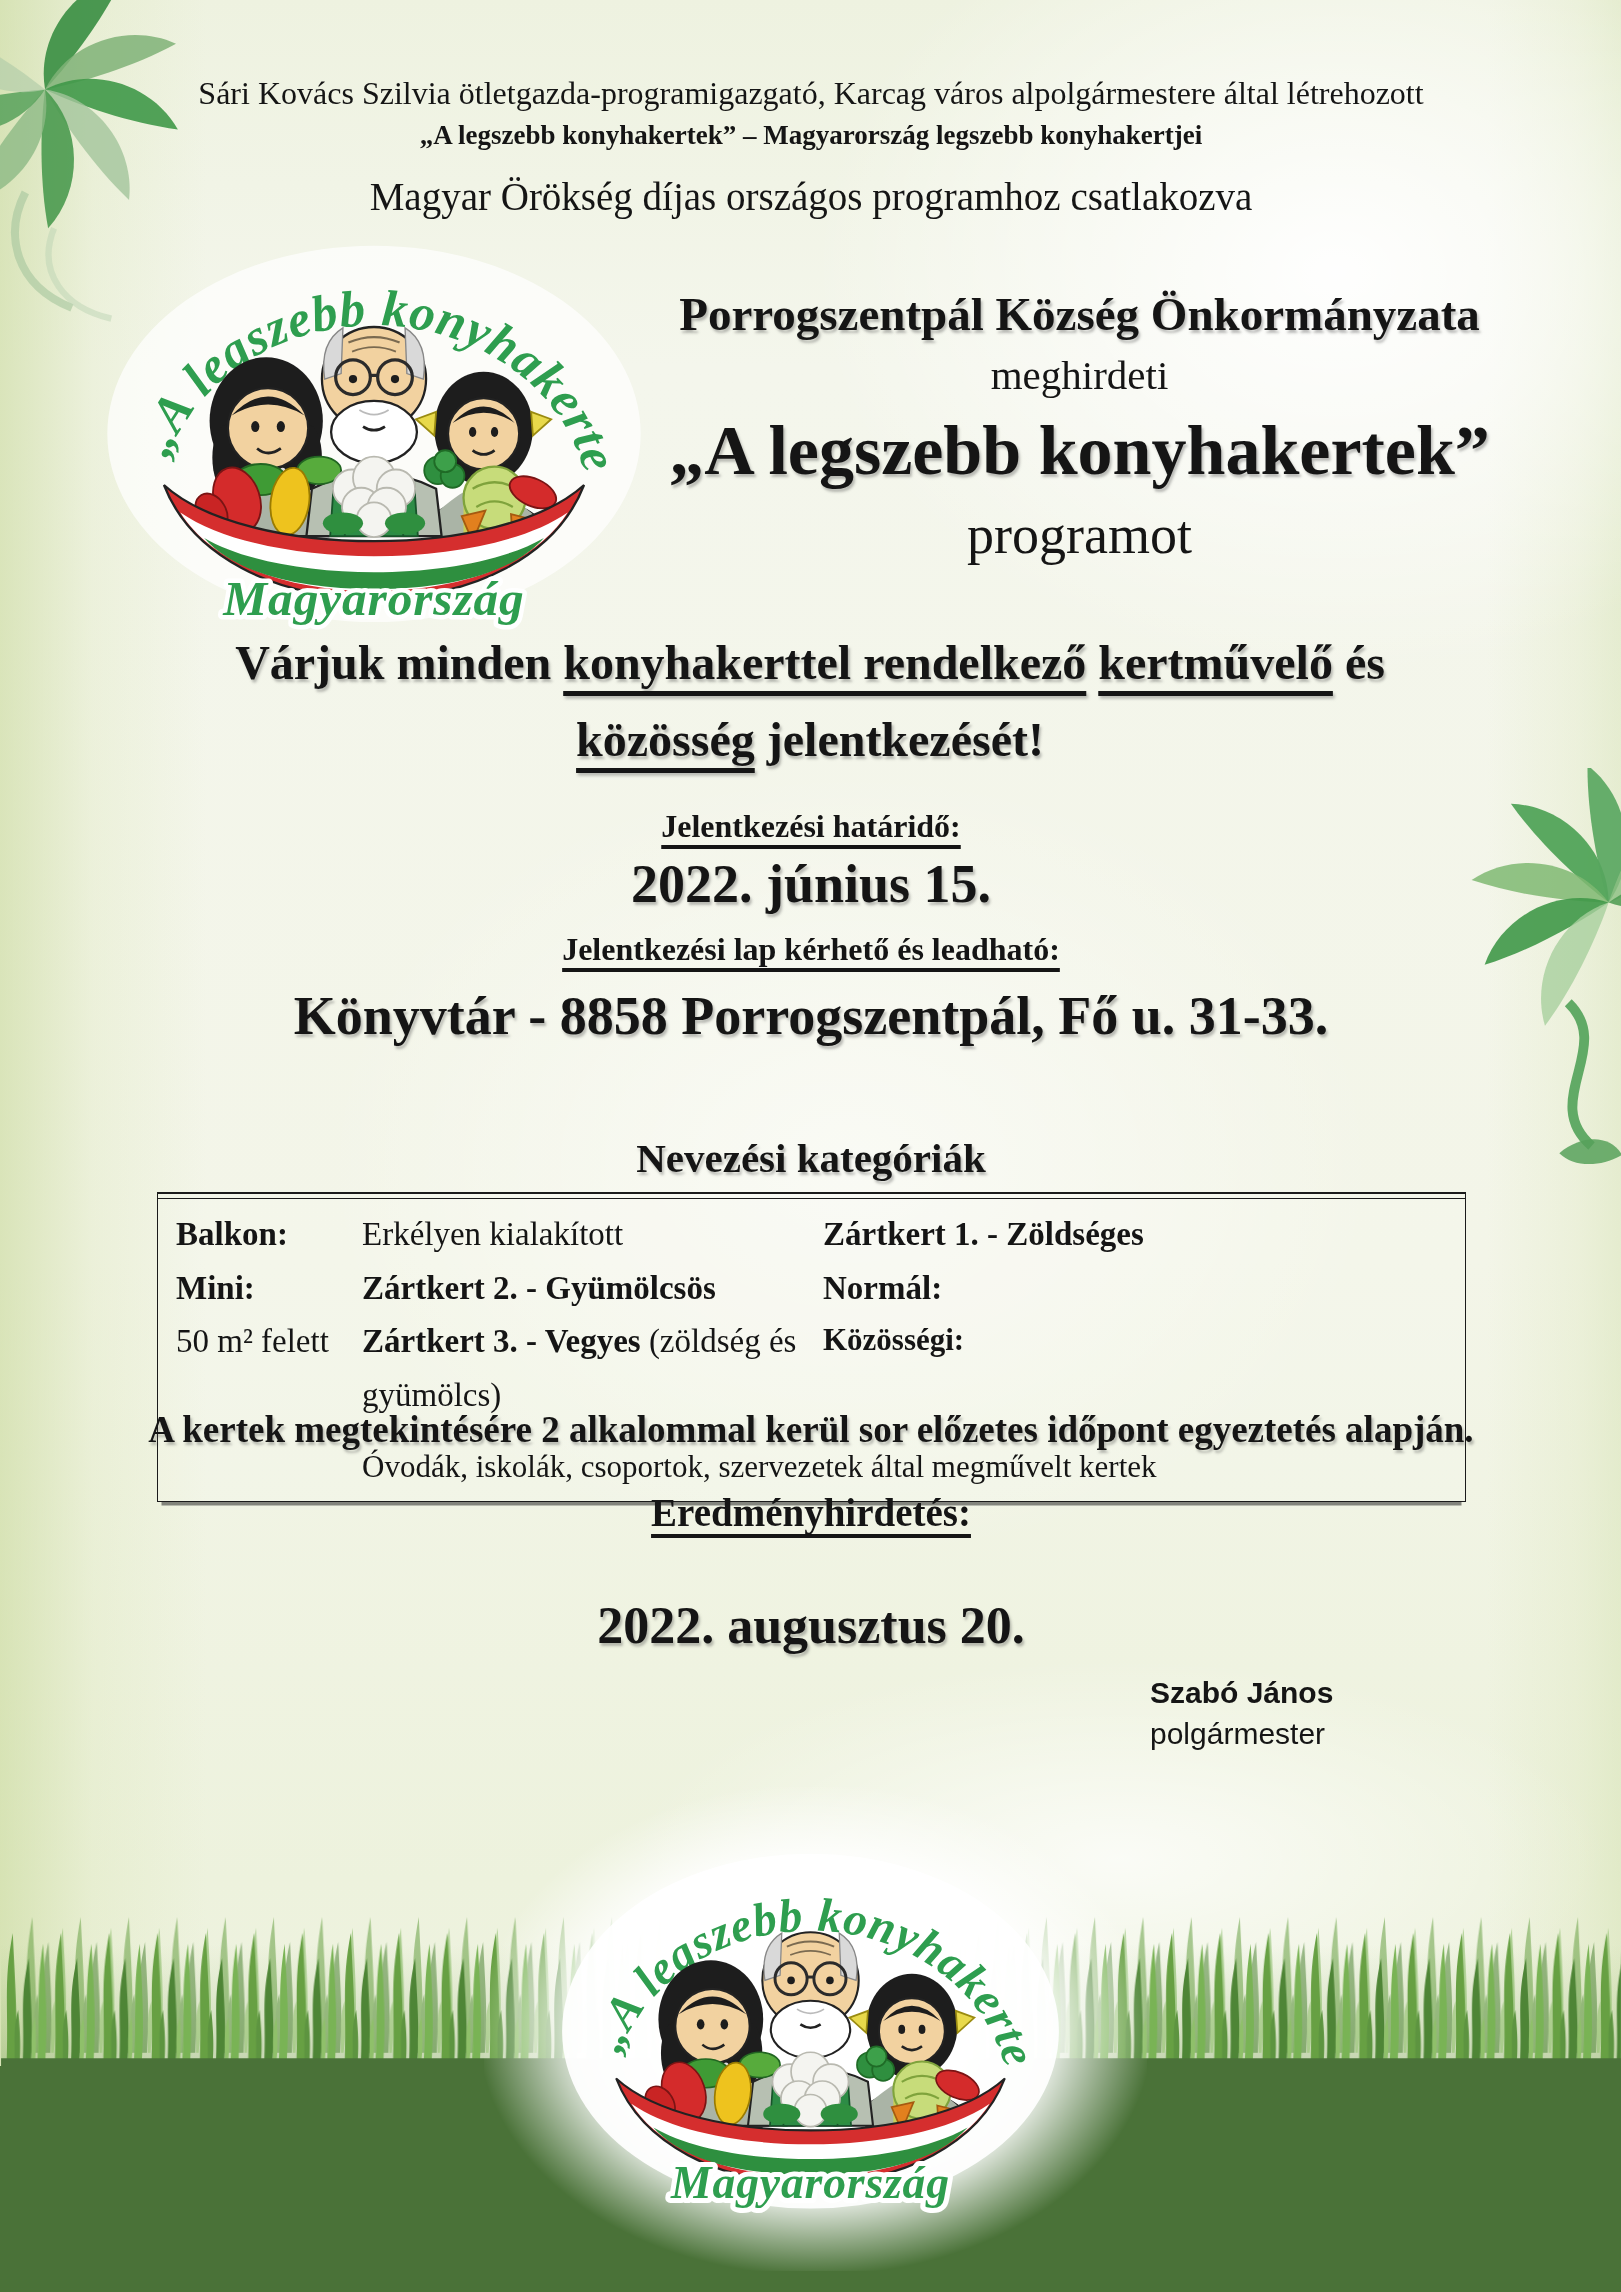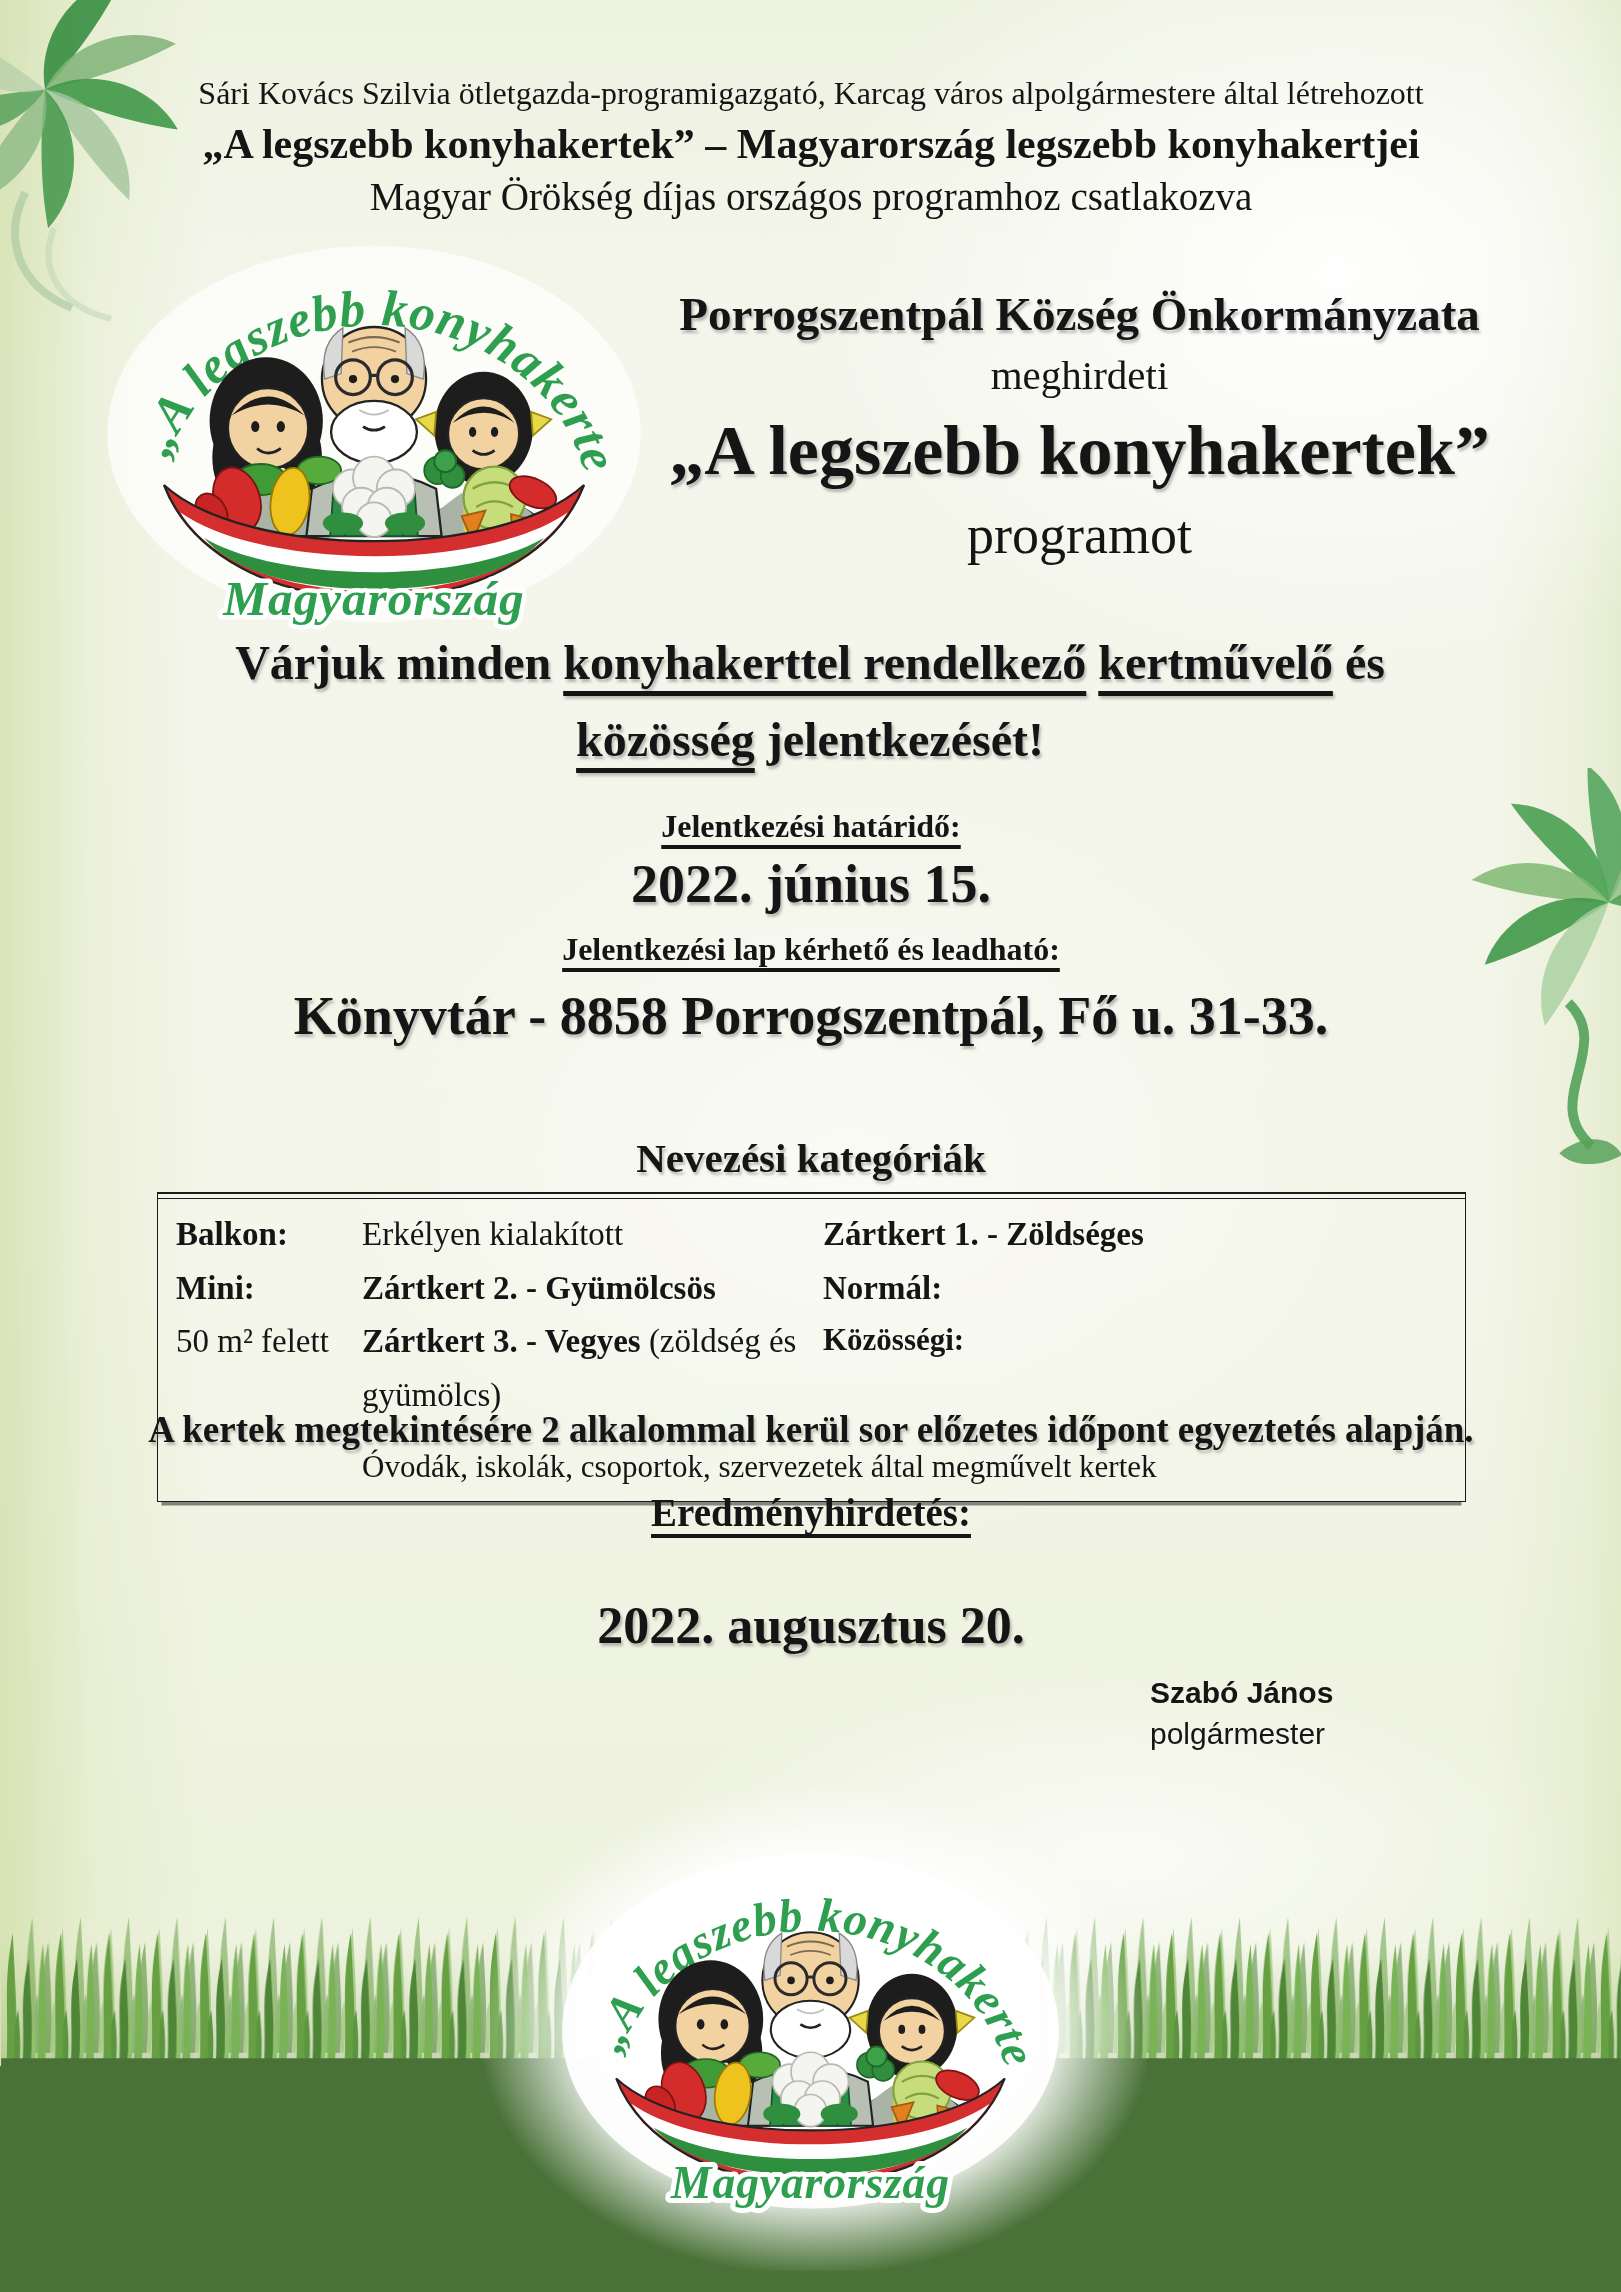--- a/index.html
+++ b/index.html
@@ -19,21 +19,21 @@
     background:radial-gradient(ellipse,rgba(255,255,255,.55) 0%,rgba(255,255,255,0) 70%);pointer-events:none;}
   .glow-low{position:absolute;left:627px;top:1657px;width:985px;height:403px;
     background:radial-gradient(ellipse,rgba(255,255,255,.75) 0%,rgba(255,255,255,0) 70%);pointer-events:none;}
 
   .abs{position:absolute;}
   .ctr{left:0;width:1622px;text-align:center;}
   .shadowed{text-shadow:1.8px 2.7px 2.7px rgba(70,70,70,.35);}
 
   
   .hdr1{top:75px;font-size:32px;}
-  .hdr2{top:120px;font-size:42px;font-weight:bold;}
+  .hdr2{top:120px;font-size:27px;font-weight:bold;}
   .hdr3{top:174px;font-size:39px;}
 
   
   .ann{left:627px;top:285px;width:905px;text-align:center;}
   .ann-org{font-size:47px;font-weight:bold;line-height:1.25;margin:0;}
   .ann-verb{font-size:41px;margin:7.2px 0 0 0;}
   .ann-title{font-size:70px;font-weight:bold;margin:12.5px 0 0 0;}
   .ann-word{font-size:54px;margin:12.5px 0 0 0;}
 
   .invitation{top:625px;left:49px;width:1522px;text-align:center;

